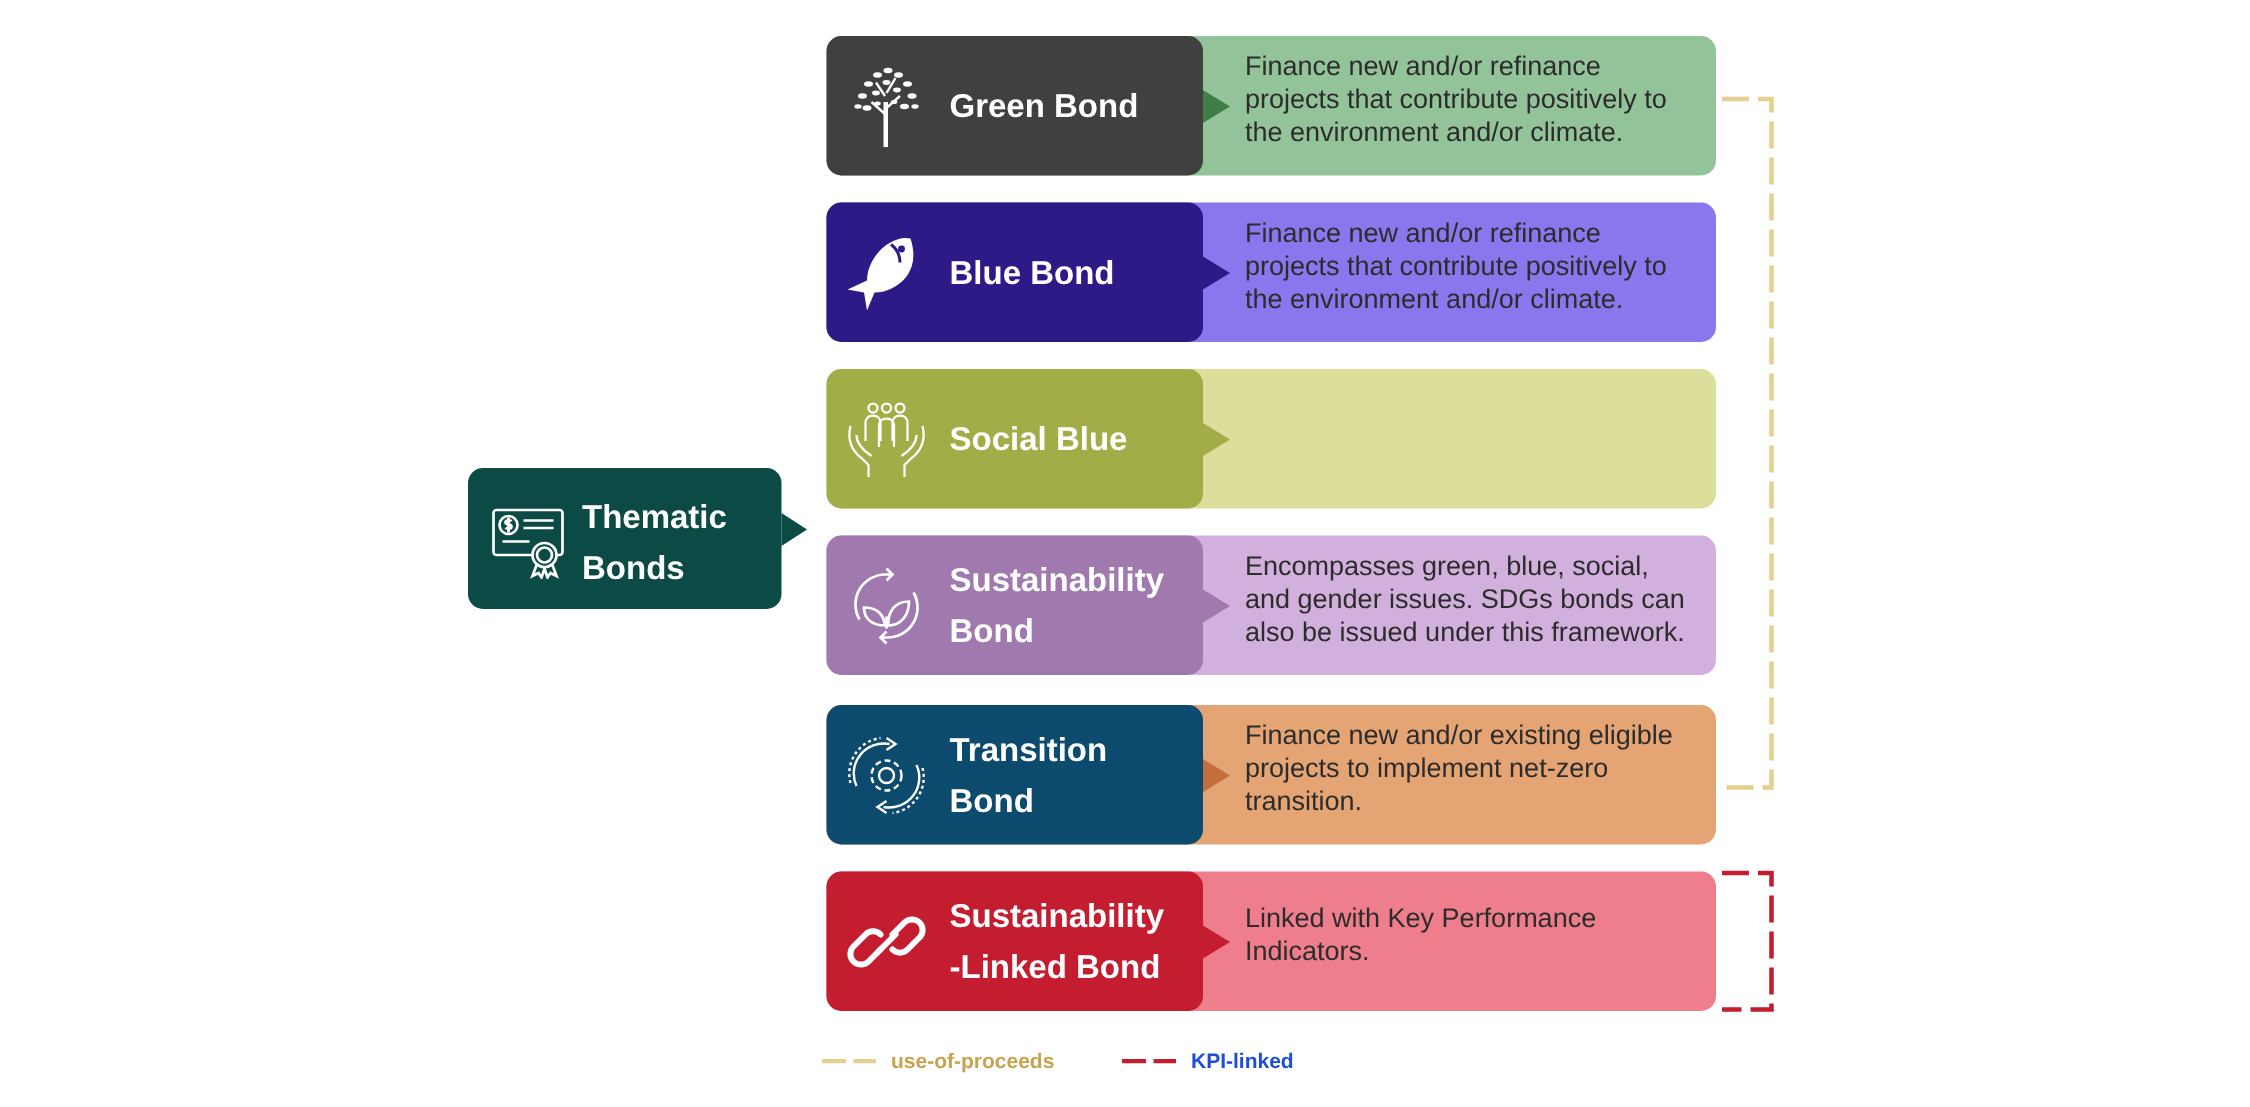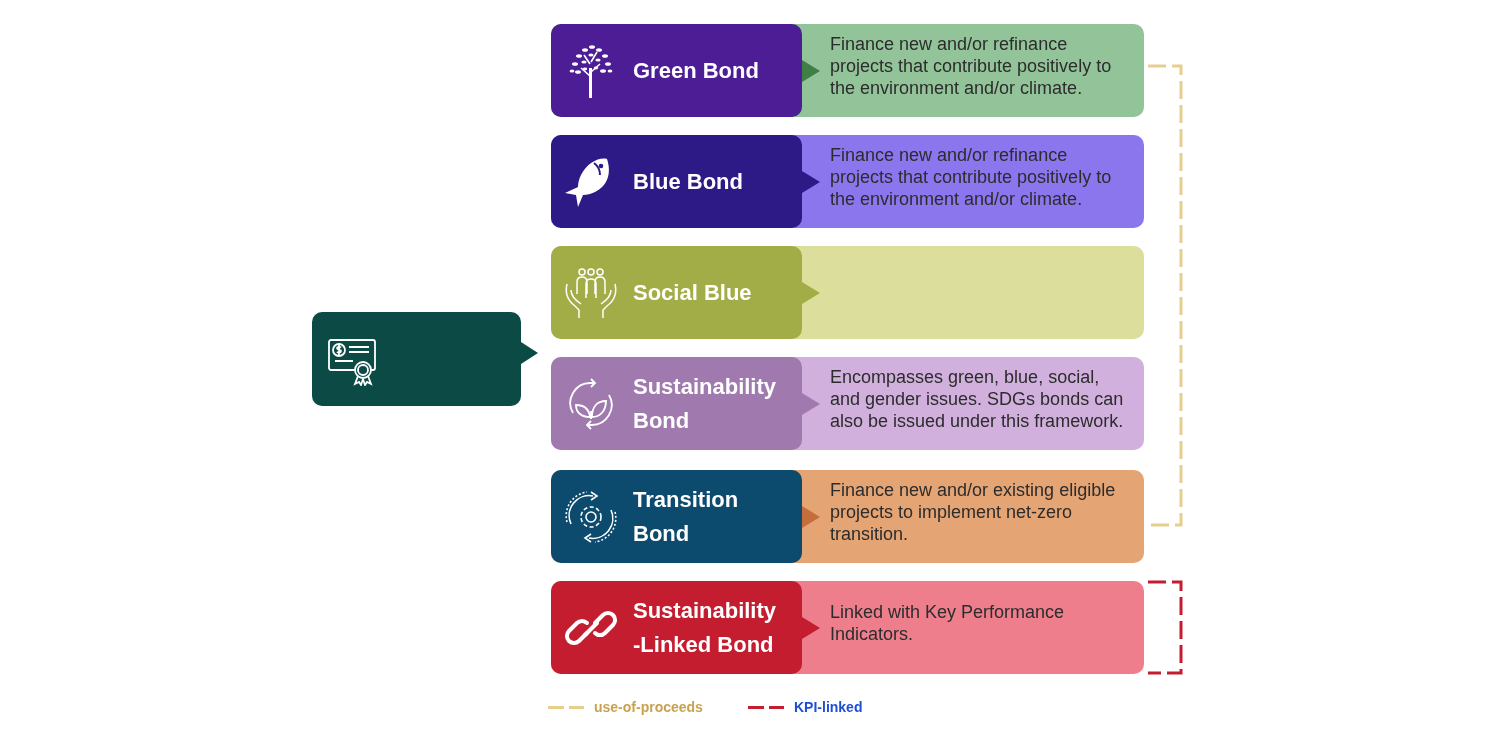--- a/index.html
+++ b/index.html
@@ -41,26 +41,30 @@
       <svg width="52" height="52" viewBox="0 0 52 52" fill="none" stroke="#fff" stroke-width="1.8">
         <rect x="2" y="6" width="46" height="30" rx="2"></rect>
         <circle cx="12" cy="16" r="6"></circle>
         <path d="M14 13.5c-1-1-4-1-4 .8s4 .8 4 2.7-3 1.8-4 .8M12 11v10"></path>
         <path d="M22 13h20M22 18h20M8 27h18"></path>
         <circle cx="36" cy="36" r="8" fill="#0b4a45"></circle>
         <circle cx="36" cy="36" r="5"></circle>
         <path d="M31 42l-3 8 4-2 2 3 2-6M41 42l3 8-4-2-2 3-2-6"></path>
       </svg>
     </div>
+    <div class="title">
+      <div>Thematic</div>
+      <div>Bonds</div>
+    </div>
     <div class="arrow"></div>
   </div>
 
   <div class="row" style="top:24px">
     <div class="desc-box" style="background:#93c499"></div>
-    <div class="label-box" style="background:#4c1d95">
+    <div class="label-box" style="background:#404040">
       <div class="icon">
         <svg width="60" height="58" viewBox="0 0 60 58" fill="#fff">
           <rect x="28" y="26" width="3" height="30"></rect>
           <path d="M29 34l-9-8M30 30l9-8M29 22l-6-9M30 20l6-10" stroke="#fff" stroke-width="1.6" fill="none"></path>
           <ellipse cx="14" cy="22" rx="3" ry="1.8"></ellipse>
             <ellipse cx="18" cy="14" rx="3" ry="1.8"></ellipse>
           <ellipse cx="24" cy="8" rx="3" ry="1.8"></ellipse>
             <ellipse cx="31" cy="5" rx="3" ry="1.8"></ellipse>
           <ellipse cx="38" cy="8" rx="3" ry="1.8"></ellipse>
             <ellipse cx="44" cy="14" rx="3" ry="1.8"></ellipse>

